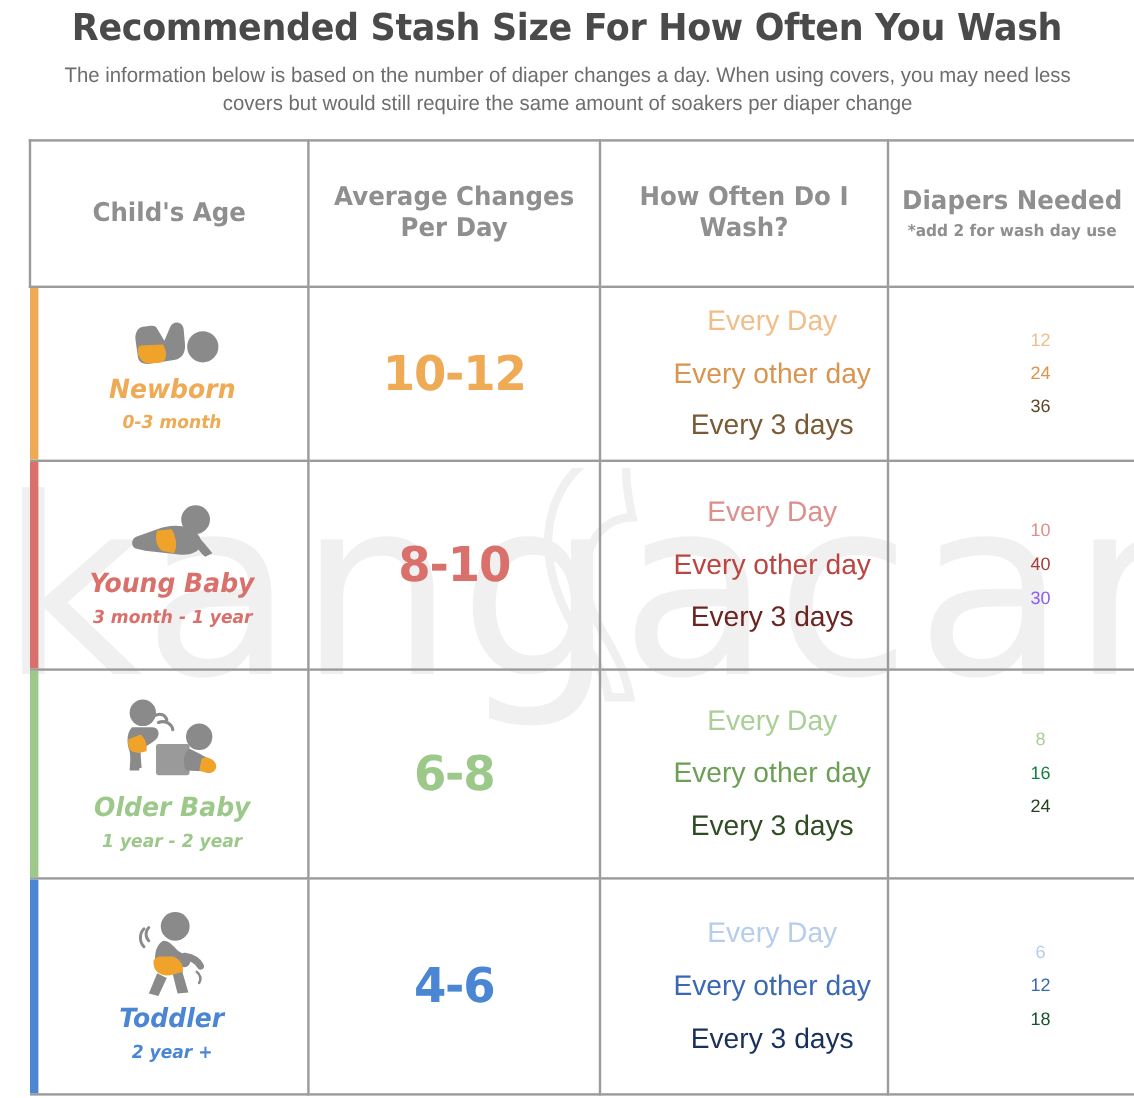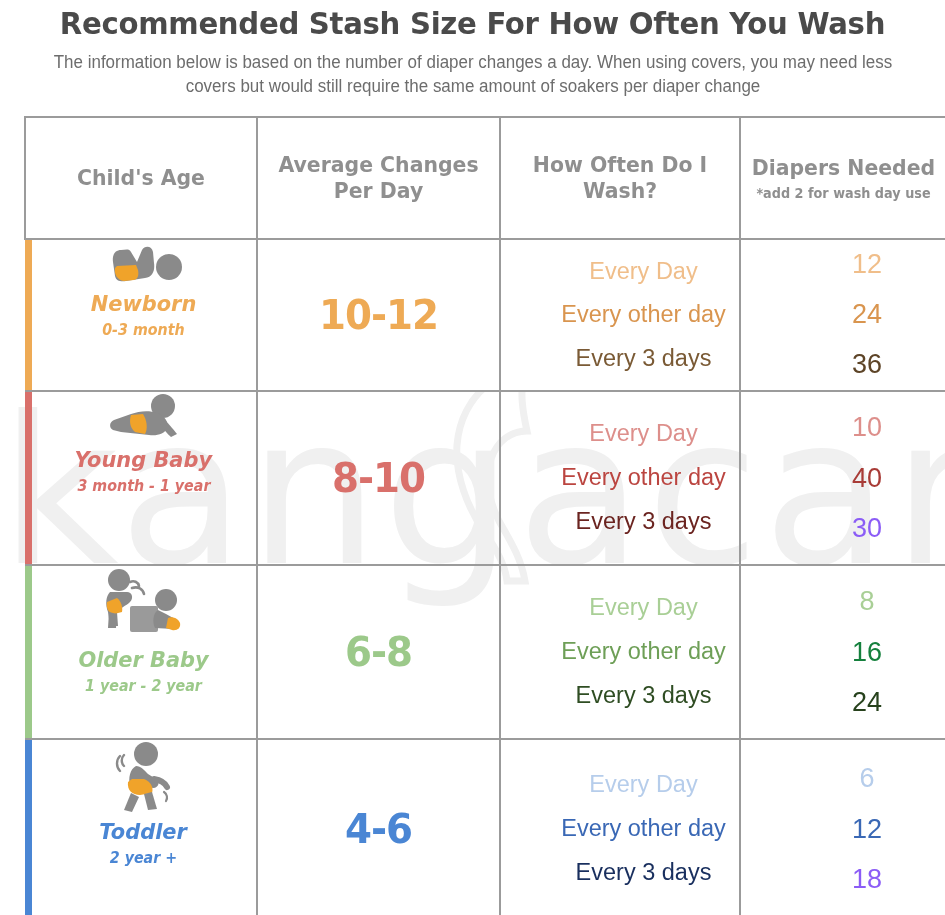--- a/index.html
+++ b/index.html
@@ -143,20 +143,21 @@
     position: absolute;
     left: 0;
     top: 0;
     bottom: 0;
     width: 7px;
   }
   .age-inner {
     display: flex;
     flex-direction: column;
     align-items: center;
+    justify-content: center;
     height: 100%;
     padding-left: 6px;
     box-sizing: border-box;
   }
   .age-icon {
     display: block;
     margin-bottom: 4px;
   }
   .age-label {
     font-family: "DejaVu Sans", sans-serif;
@@ -195,21 +196,21 @@
     justify-content: center;
     height: 100%;
   }
   .freq-row, .num-row {
     font-family: "Liberation Sans", sans-serif;
     font-size: 23.5px;
     line-height: 1.86;
     text-align: center;
     margin-left: 47px;
   }
-  .num-row { font-size: 27px; }
+  .num-row { font-size: 15px; }
 
   .row-newborn .freq-row,
   .row-newborn .num-row { line-height: 1.85; }
 </style>
 </head>
 <body>
 
 <div id="root">
 
   <div class="header">
@@ -372,21 +373,21 @@
             <div class="freq-list">
               <div class="freq-row" style="color: rgb(182, 205, 235);">Every Day</div>
               <div class="freq-row" style="color: rgb(58, 104, 181);">Every other day</div>
               <div class="freq-row" style="color: rgb(25, 47, 94);">Every 3 days</div>
             </div>
           </td>
           <td class="needed-cell">
             <div class="num-list">
               <div class="num-row" style="color: rgb(182, 205, 235);">6</div>
               <div class="num-row" style="color: rgb(58, 104, 181);">12</div>
-              <div class="num-row" style="color: #8b5cf6;">18</div>
+              <div class="num-row" style="color: #14532d;">18</div>
             </div>
           </td>
         </tr>
 
       </tbody>
     </table>
   </div>
 </div>
 
 </body></html>

